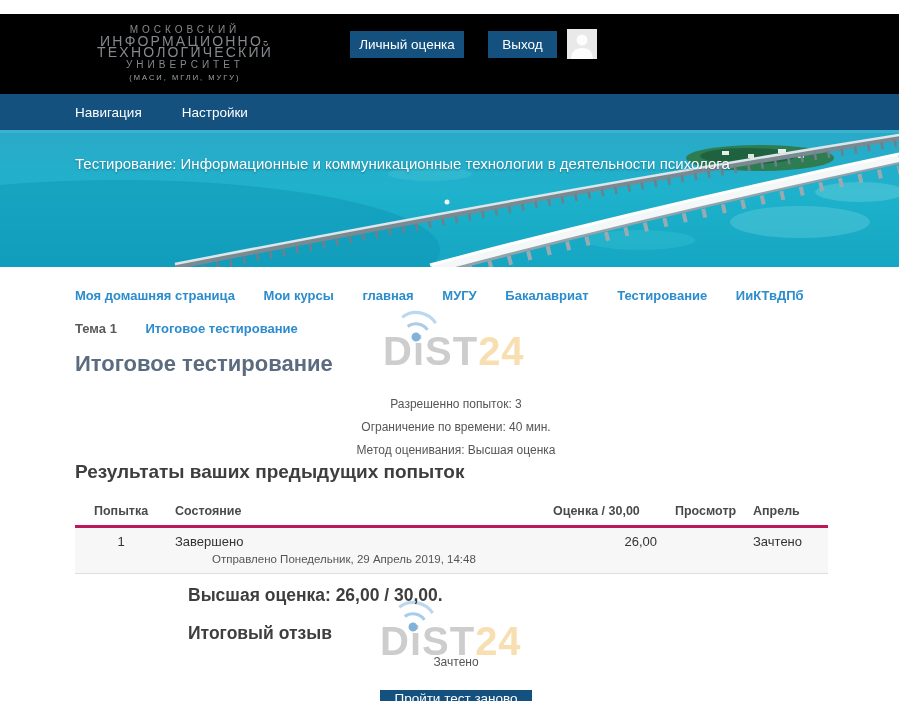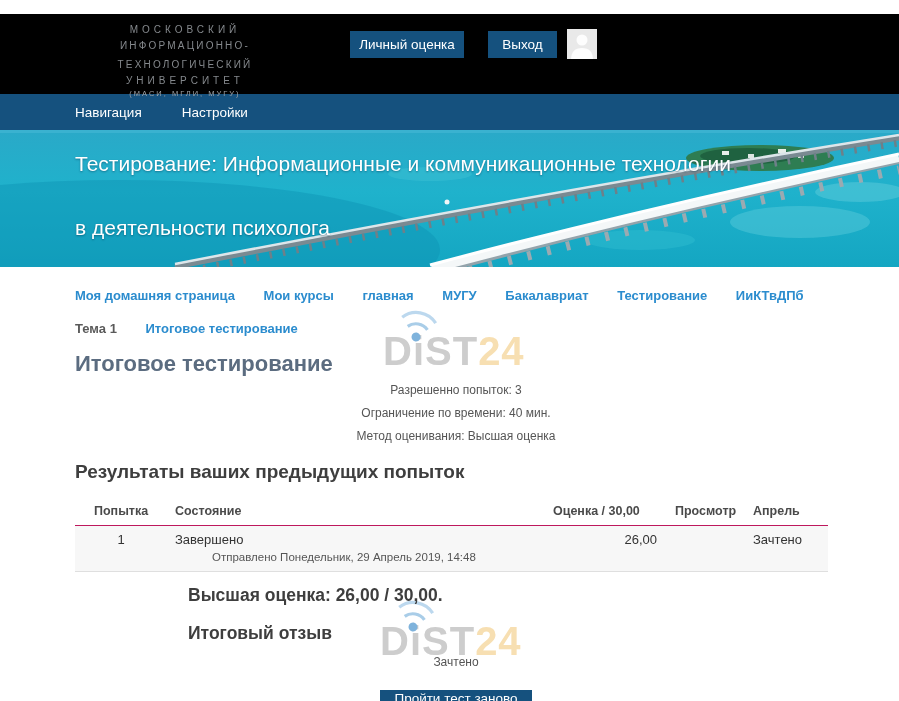--- a/index.html
+++ b/index.html
@@ -7,73 +7,73 @@
   body {
     width:899px; height:701px; overflow:hidden; position:relative;
     background:#ffffff; font-family:"Liberation Sans", sans-serif;
   }
 
   
   .header { position:relative; height:80px; background:#000000;margin-top:14px; }
   .logo { position:absolute; left:60px; top:9px; width:250px; text-align:center;
           color:#85898D; cursor:pointer; }
   .logo-l1 { font-size:10px; letter-spacing:4px; line-height:13px; }
-  .logo-l2 { font-size:10px; letter-spacing:2.2px; line-height:19px;text-align:center; }
+  .logo-l2 { font-size:14px; letter-spacing:2.2px; line-height:11px;text-align:center; }
   .logo-l3 { font-size:10px; letter-spacing:4px; line-height:13px; }
   .logo-l4 { font-size:7.5px; letter-spacing:2px; line-height:11px; color:#9FA4A8; margin-top:1px; }
 
   .hdr-btn { position:absolute; background:#15517E; color:#fff; border:none;
              font-family:"Liberation Sans", sans-serif; font-size:13.5px;
              display:flex; align-items:center; justify-content:center; cursor:pointer; }
   .btn-cabinet { left:350px; top:17px; width:114px; height:27px; }
   .btn-logout  { left:488px; top:17px; width:69px;  height:27px; }
   .avatar { position:absolute; left:567px; top:15px; width:30px; height:30px;
             background:#E9E9E9; overflow:hidden; cursor:pointer; }
 
   
   .navbar { height:36px; background:#15517E; display:flex; align-items:center;
             padding-left:75px; }
   .nav-item { color:#fff; font-size:13.5px; margin-right:40px; cursor:pointer; }
 
   
   .hero { position:relative; height:137px; overflow:hidden; background:#1FB2CC; }
   .hero svg.scene { position:absolute; left:0; top:0; }
   .hero-title { position:absolute; left:75px; top:2px; width:672px; margin:0;
-                color:#fff; font-size:21px; font-weight:normal; line-height:64px;
+                color:#fff; font-size:15px; font-weight:normal; line-height:64px;
                 text-shadow:0 1px 2px rgba(0,45,70,.45); }
 
   
   .main { position:relative; height:460px; background:#fff;border-radius:20px; }
   .breadcrumb { position:absolute; left:75px; top:12px; width:800px;
                 line-height:33px; font-size:13px; font-weight:bold; z-index:1; }
   .crumb { display:inline-block; margin-right:25px; }
   .crumb.link { color:#2B8CCE; cursor:pointer; }
   .crumb.plain { color:#5A5A5A; }
 
   .watermark { position:absolute; z-index:0; font-size:40px; font-weight:bold;
                letter-spacing:1px; white-space:nowrap; }
   .watermark .wm-gray   { color:#CDCDCD; }
   .watermark .wm-accent { color:#F7DFB2; }
   .watermark .wifi { position:absolute; left:11px; top:-26px; }
   .wm-1 { left:383px; top:62px; }
   .wm-2 { left:380px; top:352px; }
 
   .quiz-title { position:absolute; left:75px; top:84px; margin:0; z-index:1;
                 font-size:22px; font-weight:bold; color:#5B6C80; }
-  .quiz-info { position:absolute; left:75px; top:112px; width:762px; z-index:1;
+  .quiz-info { position:absolute; left:75px; top:126px; width:762px; z-index:1;
                text-align:center; }
   .quiz-info p { margin:0; font-size:12px; color:#555; line-height:23px; }
 
   .results-heading { position:absolute; left:75px; top:194px; margin:0; z-index:1;
                      font-size:19px; font-weight:bold; color:#3E3E3E; }
 
   .attempts-table { position:absolute; left:75px; top:232px; width:753px; z-index:1;
                     border-collapse:collapse; }
   .attempts-table th { font-size:12.5px; color:#4A4A4A; text-align:left;
-                       padding:5px 8px 7px 8px; border-bottom:1px solid #be185d;
+                       padding:5px 8px 7px 8px; border-bottom:3px solid #be185d;
                        font-weight:bold; }
   .attempts-table th.h-attempt { padding-left:19px; }
   .attempts-table th.h-view    { padding-left:10px; }
   .attempts-table td { background:#F7F7F7; border-bottom:1px solid #DFDFDF;
                        vertical-align:top; padding:6px 8px 7px 8px; font-size:13px; color:#333; }
   .attempts-table td.c-attempt { text-align:center; }
   .attempts-table td.c-grade   { text-align:right; }
   .state-detail { font-size:11.5px; color:#555; margin-top:3px; line-height:14px;margin-left:37px; }
 
   .best-grade { position:absolute; left:188px; top:318px; margin:0; z-index:1;

